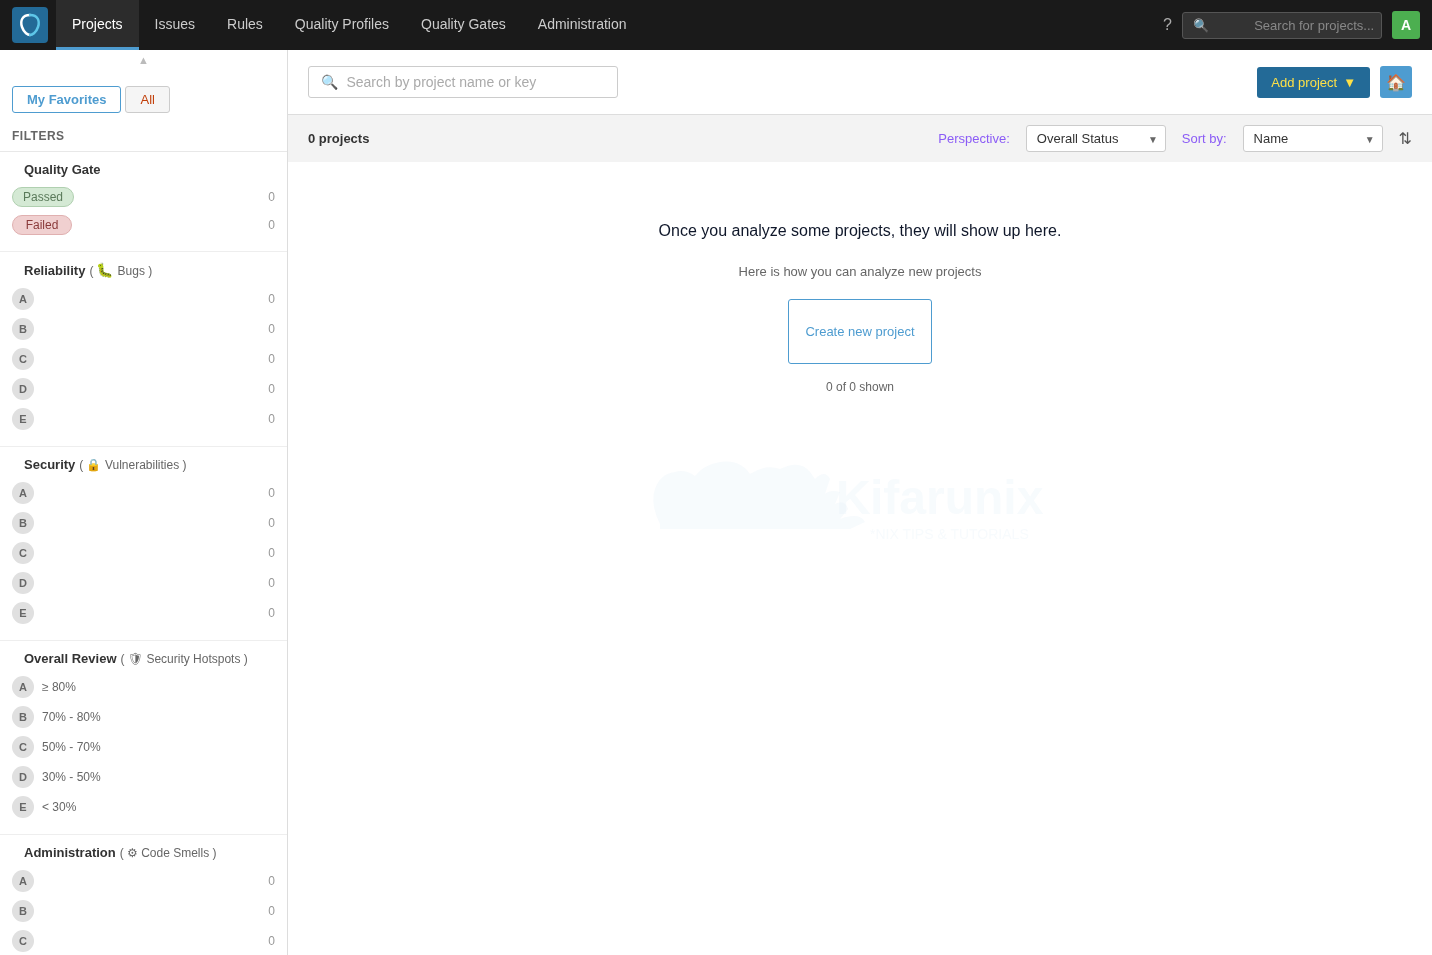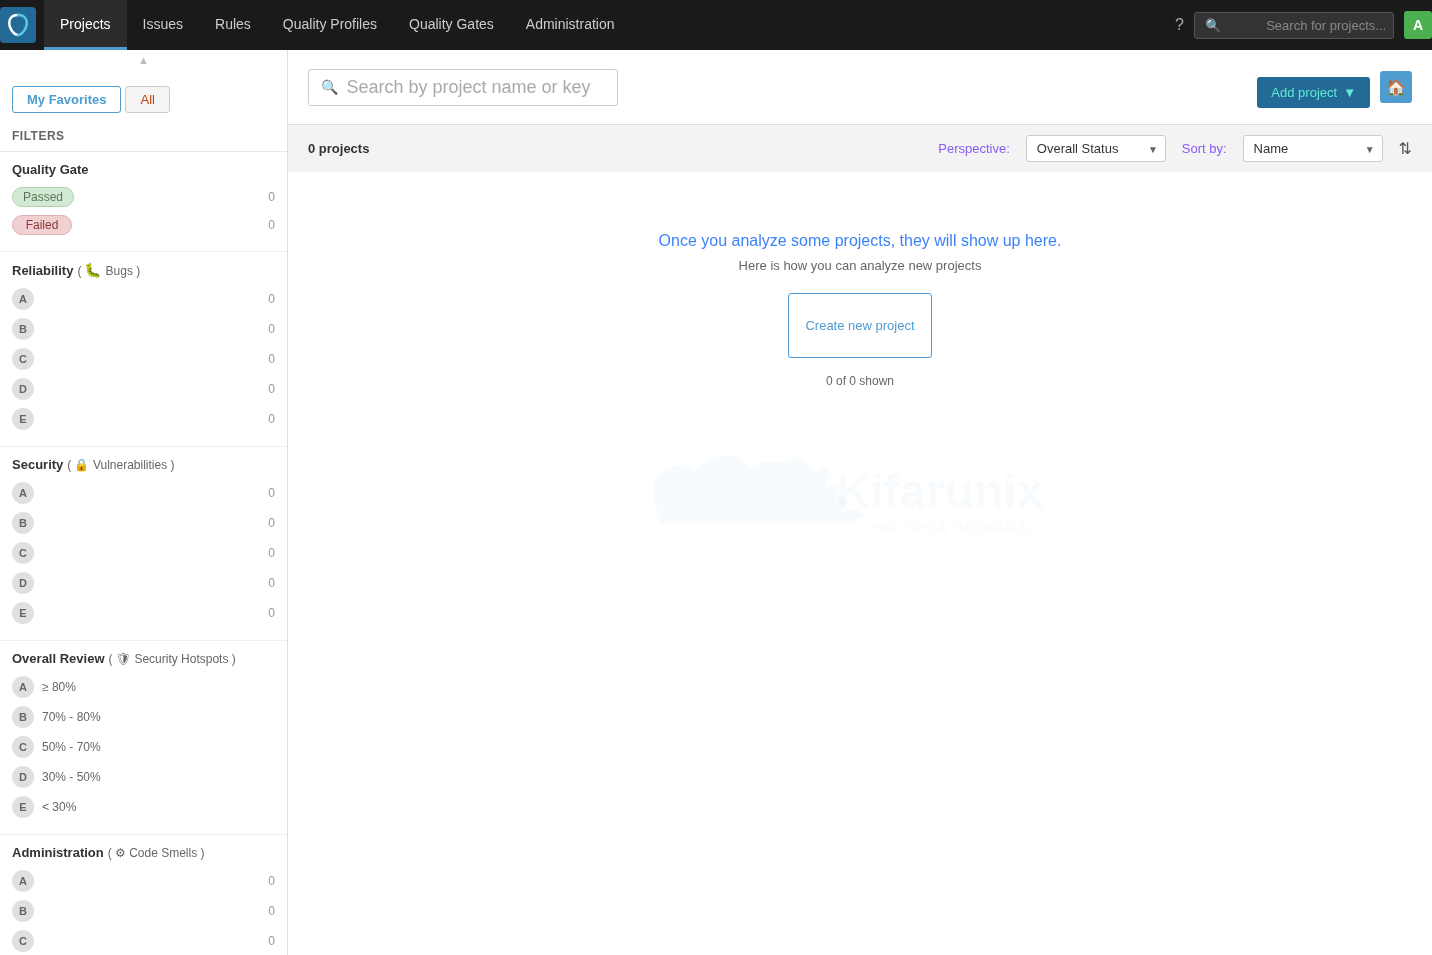--- a/index.html
+++ b/index.html
@@ -4,21 +4,21 @@
   <style>
     * { box-sizing: border-box; margin: 0; padding: 0; }
     body { font-family: Arial, sans-serif; font-size: 13px; color: #333; background: #f3f3f3; min-height: 955px; display: flex; flex-direction: column; }
 
     
     .top-nav {
       background: #1a1a1a;
       display: flex;
       align-items: center;
       height: 50px;
-      padding: 0 0;
+      padding: 0 12px;
       flex-shrink: 0;
     }
     .nav-logo {
       display: flex;
       align-items: center;
       margin-right: 8px;
     }
     .nav-logo svg { width: 36px; height: 36px; }
     .nav-items { display: flex; align-items: stretch; height: 100%; }
     .nav-item {
@@ -116,20 +116,21 @@
     }
     .filter-section { padding: 10px 12px; border-bottom: 1px solid #eee; }
     .filter-section-title {
       font-weight: bold;
       font-size: 13px;
       color: #333;
       margin-bottom: 8px;
       display: flex;
       align-items: center;
       gap: 4px;
+      margin-left: 12px;
     }
     .filter-section-subtitle {
       font-size: 12px;
       color: #666;
       font-weight: normal;
     }
     .filter-badge-row {
       display: flex;
       align-items: center;
       justify-content: space-between;
@@ -197,37 +198,36 @@
       color: #333;
       display: flex;
       align-items: center;
       gap: 8px;
       background: #fff;
     }
     .search-box input {
       border: none;
       outline: none;
       width: 260px;
-      font-size: 18px;
+      font-size: 14px;
       color: #be185d;
     }
     .search-box input::placeholder { color: #aaa; }
     .header-right { margin-left: auto; display: flex; align-items: center; gap: 10px; }
     .add-project-btn {
       background: #236a97;
-      color: #5eead4;
+      color: #fde047;
       border: none;
       border-radius: 3px;
       padding: 8px 14px;
       font-size: 13px;
       cursor: pointer;
       display: flex;
       align-items: flex-end;
       gap: 6px;
-      margin-top: 11px;
     }
     .home-icon-btn {
       width: 32px; height: 32px;
       background: #4e9cd0;
       border-radius: 3px;
       display: flex; align-items: center; justify-content: center;
       color: #fff;
       cursor: pointer;
       font-size: 16px;
     }
@@ -273,22 +273,22 @@
       display: flex;
       flex-direction: column;
       align-items: center;
       justify-content: flex-start;
       padding-top: 60px;
       background: #fff;
       margin: 0;
     }
     .empty-state-title {
       font-size: 16px;
-      color: #3b82f6;
-      margin-bottom: 8px;
+      color: #0f172a;
+      margin-bottom: 24px;
       font-weight: normal;
     }
     .empty-state-sub {
       font-size: 13px;
       color: #666;
       margin-bottom: 20px;
     }
     .create-project-btn {
       border: 1px solid #4e9cd0;
       background: #fff;

